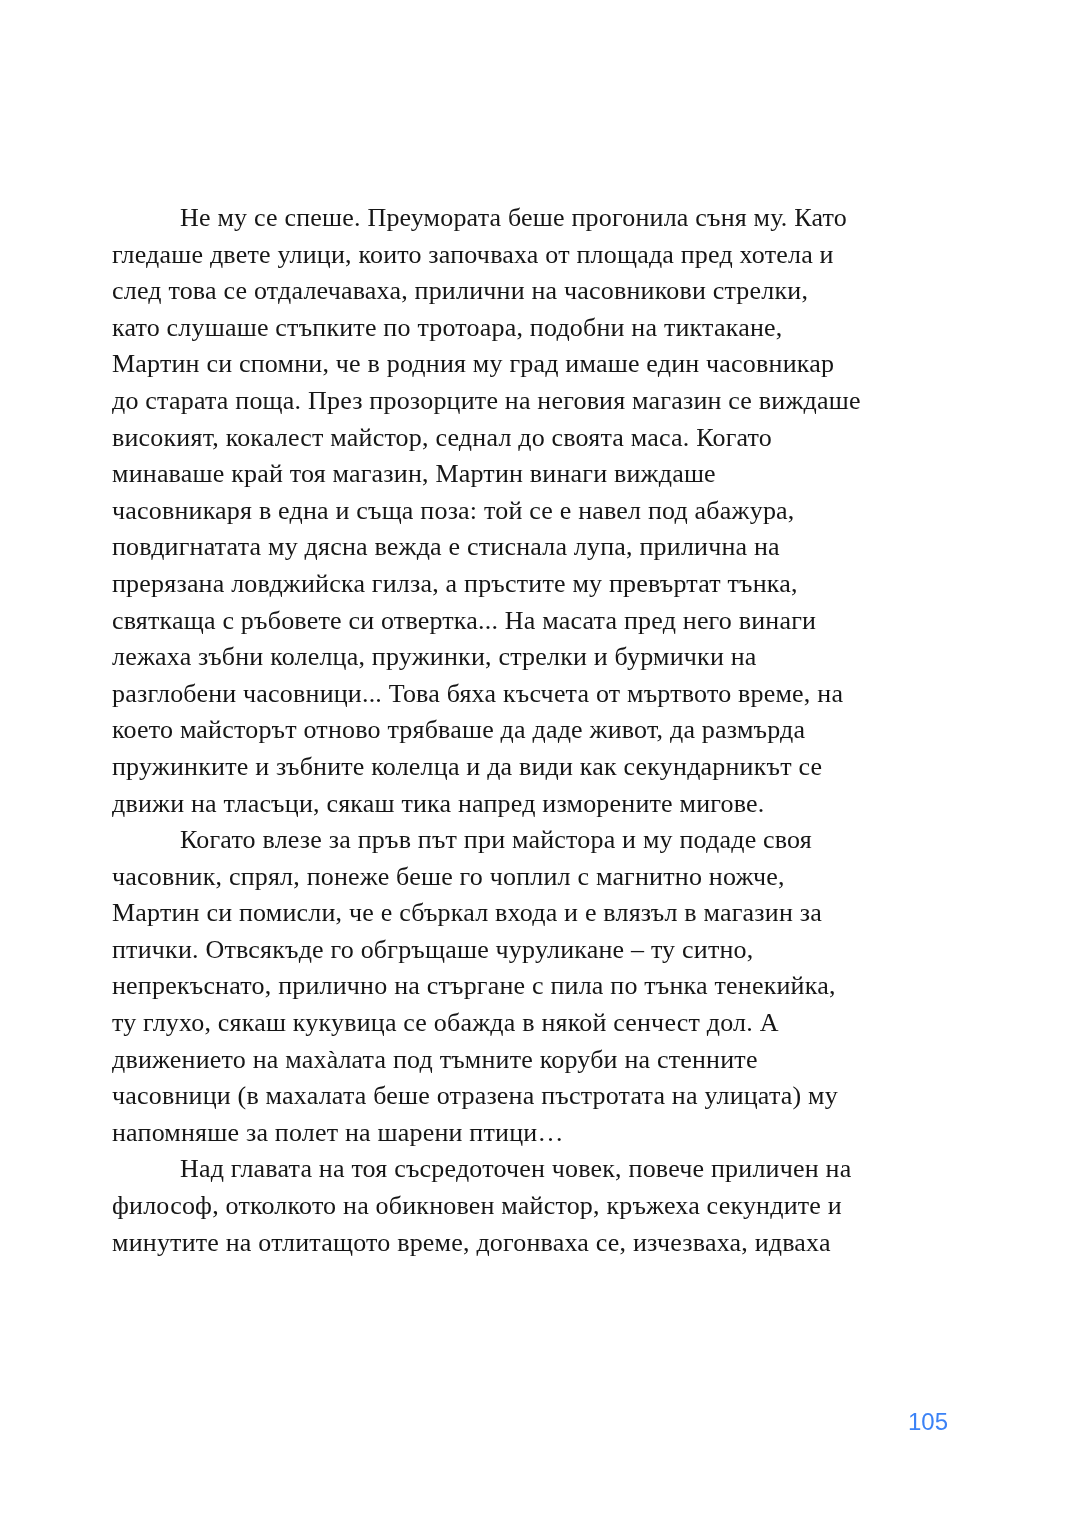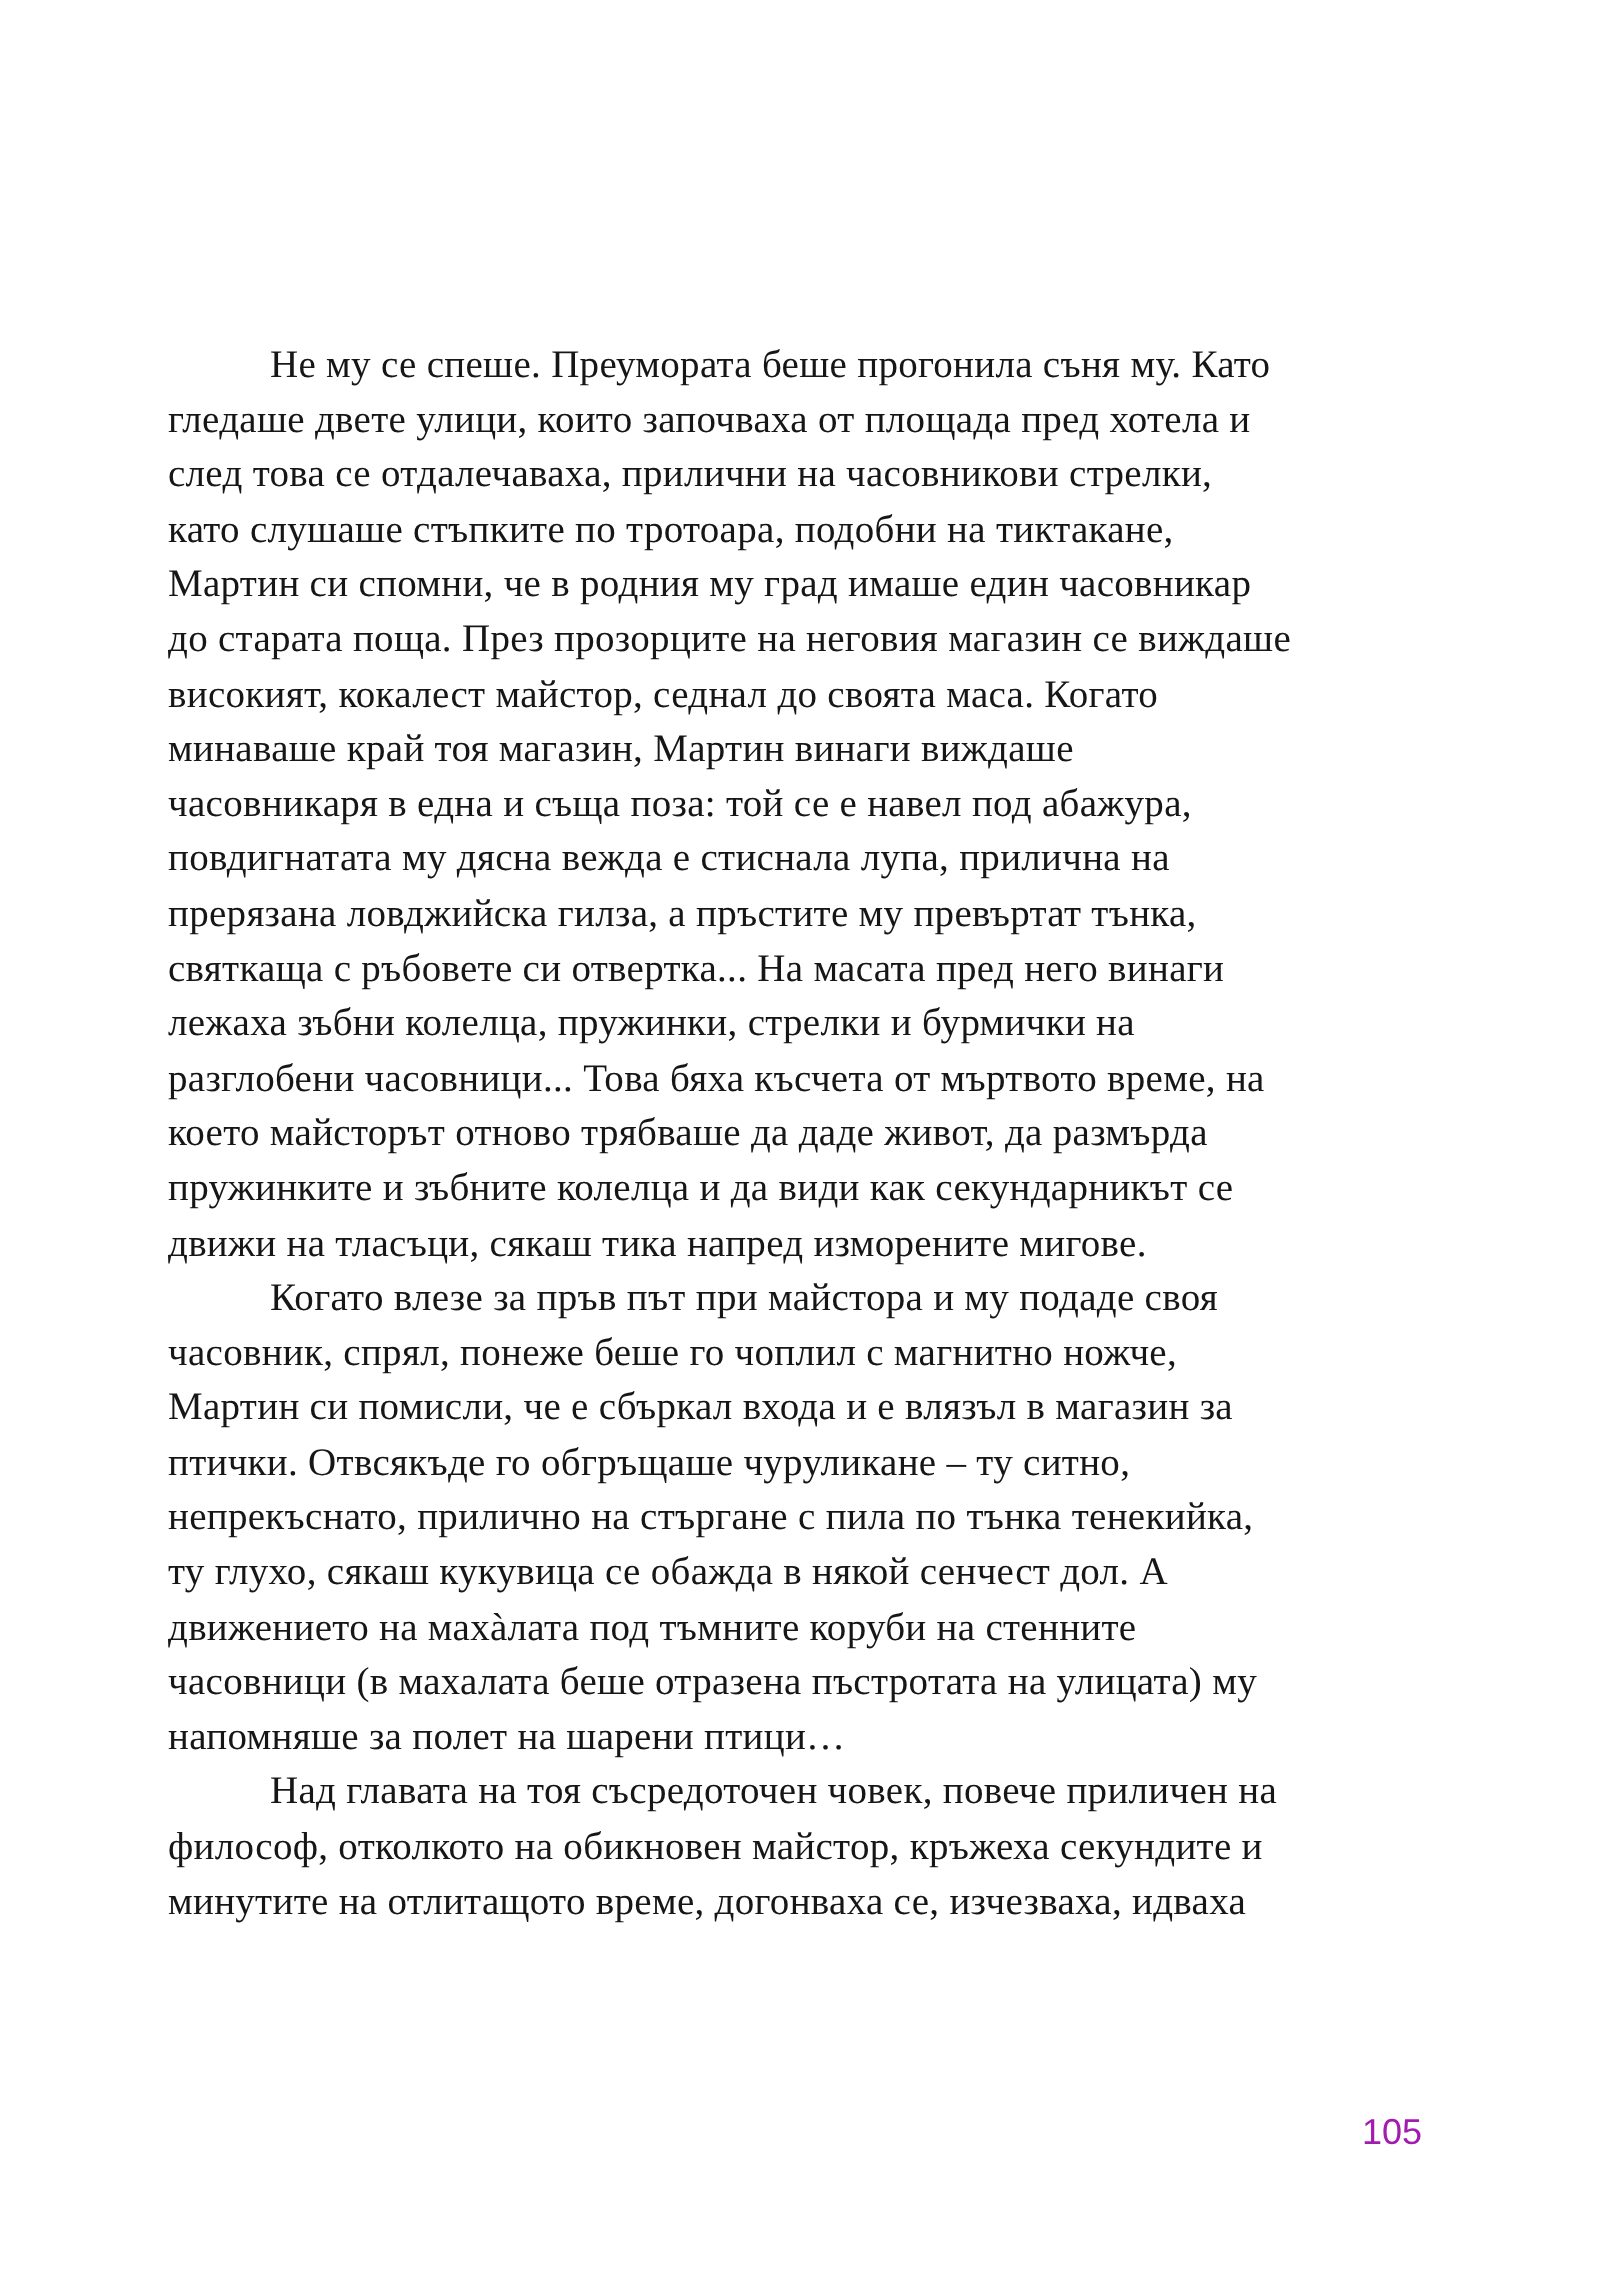--- a/index.html
+++ b/index.html
@@ -28,29 +28,29 @@
   }
   .para {
     font-size: 26px;
     line-height: 36.6px;
     white-space: pre;
     text-indent: 68px;
     letter-spacing: 0.2px;
     margin: 0;
   }
   .para.gap-before {
-    margin-top: 63px;
+    margin-top: 38px;
   }
   .page-number {
     position: absolute;
     right: 132px;
     top: 1408px;
     font-family: "Liberation Sans", "DejaVu Sans", sans-serif;
     font-size: 24px;
-    color: #a21caf;
+    color: #3b82f6;
   }
 </style>
 </head>
 <body>
 
 <div class="page">
   <div class="text-block">
     <p class="para gap-before">Не му се спеше. Преумората беше прогонила съня му. Като
 гледаше двете улици, които започваха от площада пред хотела и
 след това се отдалечаваха, прилични на часовникови стрелки,

